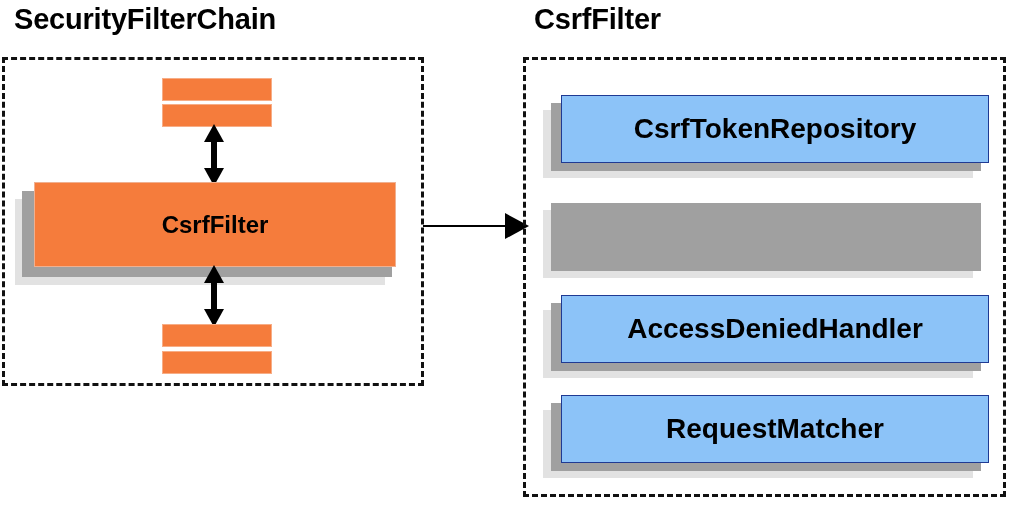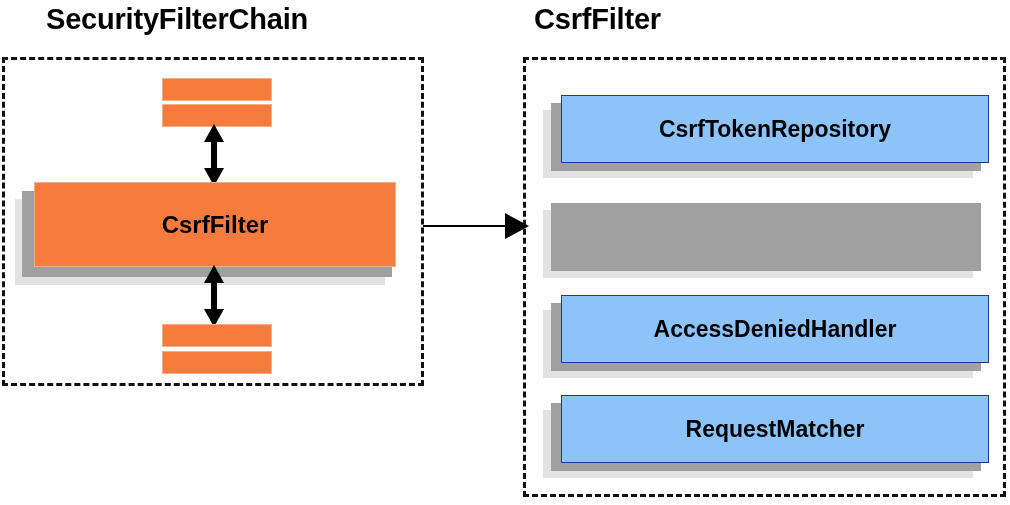--- a/index.html
+++ b/index.html
@@ -20,21 +20,21 @@
   .panel-title {
     position: absolute;
     font-family: "Liberation Sans", sans-serif;
     font-weight: bold;
     font-size: 29px;
     line-height: 34px;
     color: #000000;
     white-space: nowrap;
     letter-spacing: -0.2px;
   }
-  #title-left  { left: 14px;  top: 2px; margin-left: 32px; }
+  #title-left  { left: 14px;  top: 2px; }
   #title-right { left: 534px; top: 2px; }
 
   
   .dashed-panel {
     position: absolute;
     border: 3px dashed #111111;
     box-sizing: border-box;
     background: transparent;
   }
   #panel-left  { left: 2px;   top: 57px; width: 422px; height: 329px; }
@@ -55,21 +55,21 @@
     font-family: "Liberation Sans", sans-serif;
     font-weight: bold;
     color: #000000;
     white-space: nowrap;
   }
 
   
   .blue .plate.front {
     background: #8cc3f8;
     border: 1px solid #1f3a93;
-    font-size: 23px;
+    font-size: 28px;
     text-align: center;
   }
   
   .orange .plate.front {
     background: #f57c3c;
     border: 1px solid #f0b090;
     font-size: 24px;
   }
 
   

